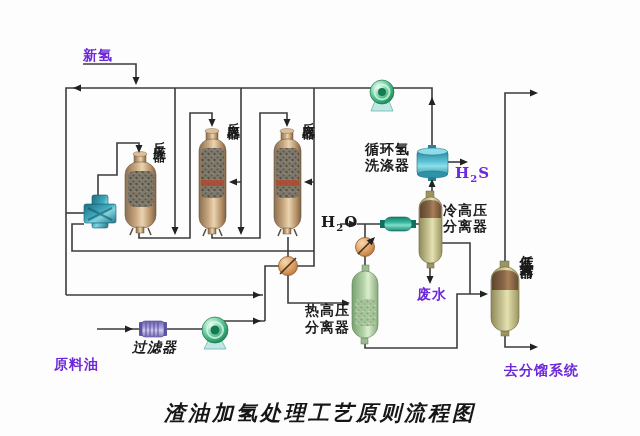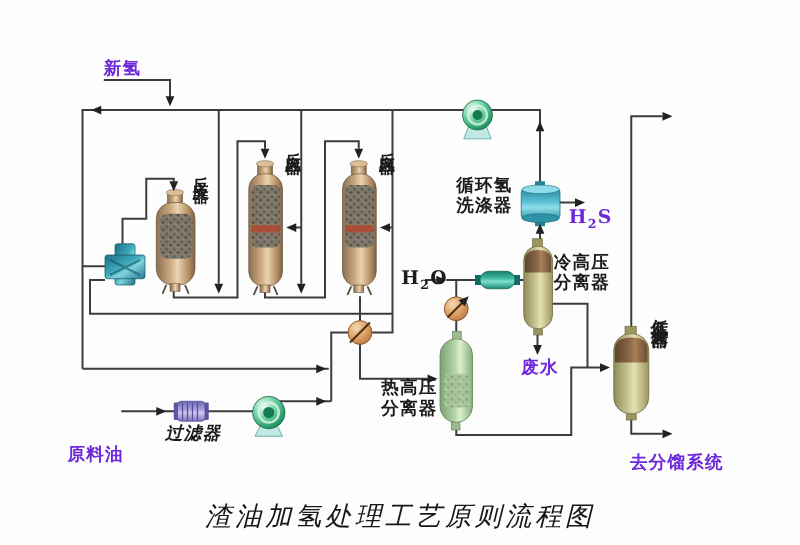--- a/index.html
+++ b/index.html
@@ -7,21 +7,21 @@
   #stage{position:relative;width:640px;height:436px;background:#fdfdfd;overflow:hidden;}
   #piping{position:absolute;left:0;top:0;}
   .lbl{position:absolute;white-space:nowrap;font-weight:bold;color:#1b1b1b;font-size:14px;letter-spacing:1px;line-height:16px;}
   .blue{color:#6d28d9;}
   .vert{writing-mode:vertical-rl;text-orientation:upright;}
   .two-line span{display:block;}
   .chem{font-family:"DejaVu Serif","Liberation Serif",serif;font-size:15px;}
   .chem sub{font-size:10px;}
   #title{position:absolute;left:150px;top:399px;width:340px;text-align:center;
          font-family:"DejaVu Serif","Liberation Serif",serif;font-style:italic;
-         font-weight:normal;font-size:21px;letter-spacing:3px;color:#161616;}
+         font-weight:bold;font-size:21px;letter-spacing:3px;color:#161616;}
 </style>
 </head>
 <body>
 
 <div id="stage">
 
 <svg id="piping" width="640" height="436" viewBox="0 0 640 436">
   <defs>
     <linearGradient id="gradTan" x1="0" y1="0" x2="1" y2="0">
       <stop offset="0" stop-color="#8a6f52"></stop>

